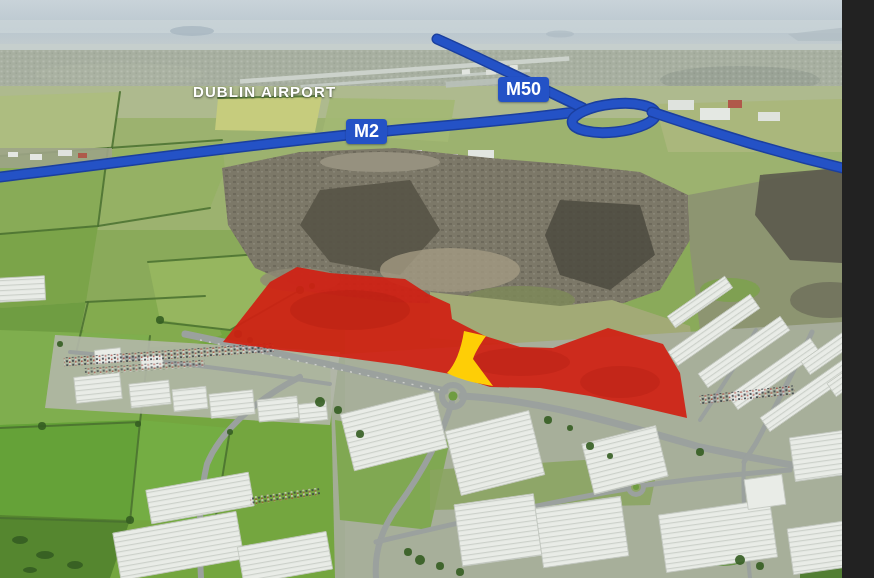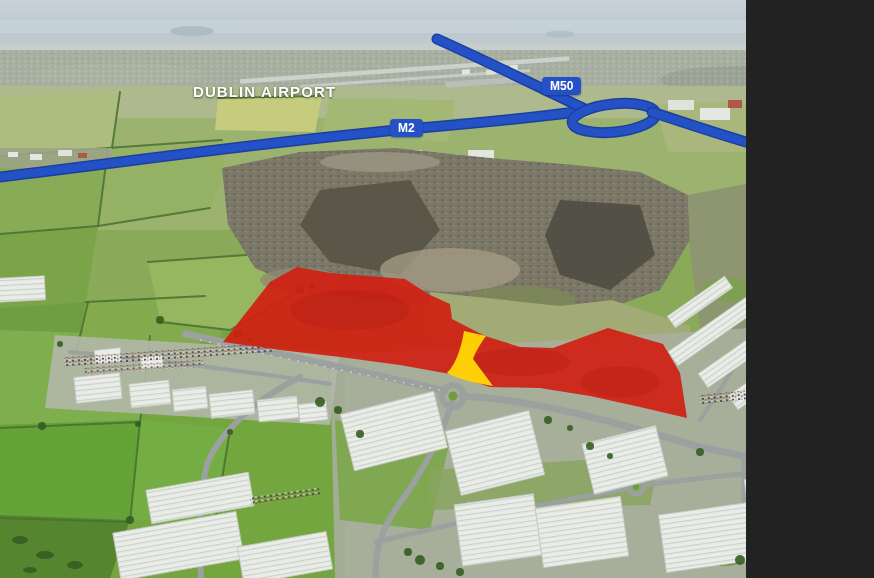--- a/index.html
+++ b/index.html
@@ -1,39 +1,38 @@
 <!DOCTYPE html>
 <html style="--site-fill: #d02012; --access-strip: #ffd405; --motorway-line: #2452c6; --label-text: #ffffff;"><head>
 <meta charset="utf-8">
 <style>
   html,body{margin:0;padding:0;background:#222;}
   #stage{
-    position:relative;width:746px;height:578px;overflow:hidden;
+    position:relative;width:842px;height:578px;overflow:hidden;
     font-family:"Liberation Sans",sans-serif;
     background:#9cb26f;
   }
   #stage svg{position:absolute;left:0;top:0;}
   .bld{fill:#e9ece7;stroke:#c3c8c0;stroke-width:.8;}
   .ribs{fill:url(#ribs);opacity:.55;}
   .hedge{fill:none;stroke:#49702f;stroke-width:2;opacity:.85;stroke-linecap:round;}
   .road{fill:none;stroke:#9ba19e;stroke-linecap:round;}
   .blue-casing{fill:none;stroke:#1b3f9e;stroke-width:11;stroke-linecap:round;}
   .blue-line{fill:none;stroke:var(--motorway-line,#2452c6);stroke-width:8;stroke-linecap:round;}
   .overlay-label{
     position:absolute;color:var(--label-text,#fff);font-weight:bold;white-space:nowrap;
   }
   #airport-label{
     left:193px;top:83px;font-size:15px;letter-spacing:1.1px;
     text-shadow:0 1px 2px rgba(35,45,35,.6),0 0 3px rgba(35,45,35,.35);
   }
   .route-badge{
     position:absolute;background:var(--motorway-line,#2452c6);
-    border-radius:4px;font-size:12px;padding:2px 8px;
+    border-radius:4px;font-size:18px;padding:2px 8px;
     box-shadow:0 1px 2px rgba(10,20,60,.4);
-    margin-left:44px;
   }
   #m2-badge{left:346px;top:119px;}
   #m50-badge{left:498px;top:77px;}
 </style>
 </head>
 <body>
 
 <div id="stage">
 <svg width="874" height="578" viewBox="0 0 874 578">
   <defs>

